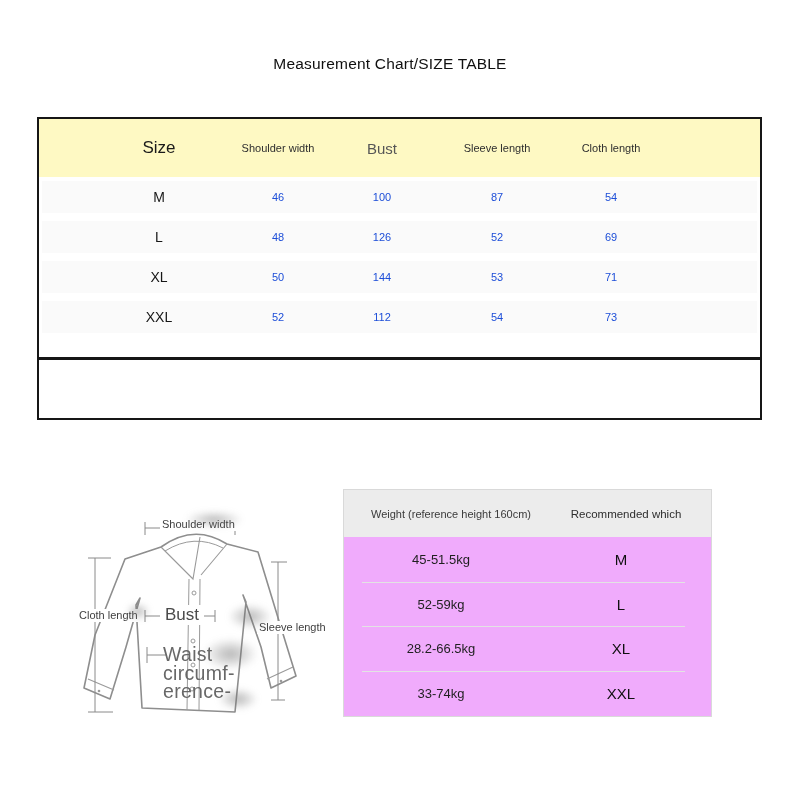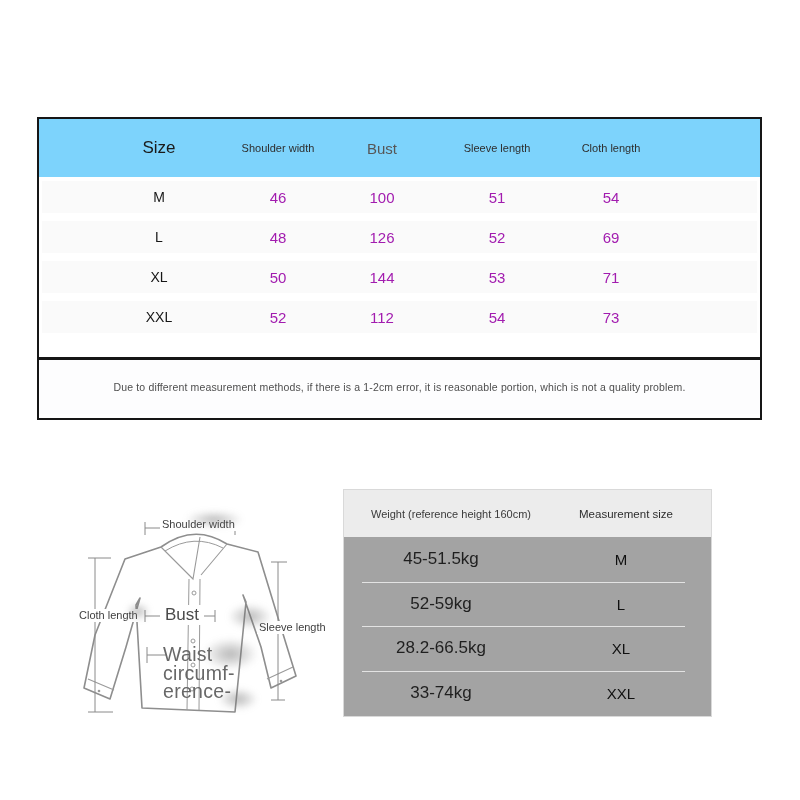--- a/index.html
+++ b/index.html
@@ -6,33 +6,33 @@
   .canvas{position:relative;width:800px;height:800px;background:#fff;overflow:hidden;
           font-family:"Liberation Sans",sans-serif;color:#1a1a1a;}
 
   
   .title{position:absolute;left:0;right:20px;top:55px;text-align:center;
          font-size:15.5px;font-weight:500;color:#101010;letter-spacing:.2px;}
 
   
   .main-table{position:absolute;left:37px;top:117px;width:725px;height:303px;
               border:2px solid #161616;background:#fff;box-sizing:border-box;}
-  .mt-header{position:relative;height:58px;background:#7dd3fc;}
+  .mt-header{position:relative;height:58px;background:#fef9c3;}
   .m-row{position:relative;height:40px;}
   .m-row::before{content:"";position:absolute;left:3px;right:3px;top:4px;bottom:4px;background:#fafafa;}
   .mt-gap{height:20px;}
   .mt-sep{height:3px;background:#161616;}
   .mt-note{height:54px;display:flex;align-items:center;justify-content:center;
            font-size:10.5px;color:#4e4e4e;background:#fdfdfe;letter-spacing:.15px;}
   .cell{position:absolute;top:50%;transform:translate(-50%,-50%);white-space:nowrap;z-index:1;}
   .col1{left:120px}.col2{left:239px}.col3{left:343px}.col4{left:458px}.col5{left:572px}
   .h-size{font-size:17px;color:#1a1a1a;}
   .h-small{font-size:11px;color:#2e2e2e;}
   .h-bust{font-size:15px;color:#565656;}
-  .val{font-size:15px;color:#a21caf;}
+  .val{font-size:11px;color:#1d4ed8;}
   .size-val{font-size:14px;color:#161616;}
 
   
   .diagram{position:absolute;inset:0;pointer-events:none;}
   .shirt-svg{position:absolute;left:55px;top:495px;z-index:1;}
   .dlabel{position:absolute;font-size:11px;color:#3f3f3f;background:#fff;
           padding:0 2px;line-height:13px;z-index:3;white-space:nowrap;}
   .lbl-shoulder{left:160px;top:518px;}
   .lbl-cloth{left:77px;top:609px;}
   .lbl-bust{left:182px;top:605px;transform:translateX(-50%);font-size:17px;color:#4a4a4a;padding:0 5px;line-height:20px;}
@@ -42,50 +42,51 @@
   .smudge{position:absolute;z-index:4;filter:blur(3px);border-radius:50%;
           background:radial-gradient(closest-side,rgba(110,110,110,.5),rgba(110,110,110,0));}
   .s1{left:185px;top:511px;width:58px;height:17px;}
   .s2{left:228px;top:604px;width:44px;height:25px;}
   .s3{left:203px;top:638px;width:55px;height:32px;}
   .s4{left:126px;top:603px;width:24px;height:17px;}
   .s5{left:218px;top:688px;width:40px;height:22px;}
 
   
   .rec-table{position:absolute;left:343px;top:489px;width:369px;height:228px;
-             border:1px solid #d9d9d9;background:#a3a3a3;box-sizing:border-box;}
+             border:1px solid #d9d9d9;background:#f0abfc;box-sizing:border-box;}
   .rt-header{position:relative;height:47px;background:#ececec;}
   .rt-row{position:relative;height:44.5px;}
   .rt-row + .rt-row::before{content:"";position:absolute;top:0;left:18px;right:26px;height:1px;background:#e3e3e3;}
   .rt-cell{position:absolute;top:50%;transform:translate(-50%,-50%);white-space:nowrap;}
   .rt-hw{left:107px;font-size:11px;color:#3a3a3a;}
   .rt-hs{left:282px;font-size:11.5px;color:#2e2e2e;}
-  .rt-w{left:97px;font-size:17px;color:#1f1f1f;}
+  .rt-w{left:97px;font-size:13px;color:#1f1f1f;}
   .rt-s{left:277px;font-size:15px;color:#101010;}
 </style>
 </head>
 <body>
 
 <div class="canvas">
 
+  <div class="title">Measurement Chart/SIZE TABLE</div>
 
   <section class="main-table">
     <div class="mt-header">
       <span class="cell col1 h-size">Size</span>
       <span class="cell col2 h-small">Shoulder width</span>
       <span class="cell col3 h-bust">Bust</span>
       <span class="cell col4 h-small">Sleeve length</span>
       <span class="cell col5 h-small">Cloth length</span>
     </div>
 
     <div class="m-row">
       <span class="cell col1 size-val">M</span>
       <span class="cell col2 val">46</span>
       <span class="cell col3 val">100</span>
-      <span class="cell col4 val">51</span>
+      <span class="cell col4 val">87</span>
       <span class="cell col5 val">54</span>
     </div>
     <div class="m-row">
       <span class="cell col1 size-val">L</span>
       <span class="cell col2 val">48</span>
       <span class="cell col3 val">126</span>
       <span class="cell col4 val">52</span>
       <span class="cell col5 val">69</span>
     </div>
     <div class="m-row">
@@ -98,21 +99,20 @@
     <div class="m-row">
       <span class="cell col1 size-val">XXL</span>
       <span class="cell col2 val">52</span>
       <span class="cell col3 val">112</span>
       <span class="cell col4 val">54</span>
       <span class="cell col5 val">73</span>
     </div>
 
     <div class="mt-gap"></div>
     <div class="mt-sep"></div>
-    <div class="mt-note">Due to different measurement methods, if there is a 1-2cm error, it is reasonable portion, which is not a quality problem.</div>
   </section>
 
   <div class="diagram">
     <svg class="shirt-svg" width="290" height="240" viewBox="0 0 290 240">
 
       <path d="M106,52 L70,64 L40,140 L29,193 L55,204 L71,152 L85,103 L81,110 L87,213
                L180,217 L191,107 L188,100 L206,152 L216,193 L241,181 L224,126 L203,57
                L172,49 Q139,28 106,52 Z" fill="#ffffff" stroke="#8e8e8e" stroke-width="1.6" stroke-linejoin="round"></path>
 
       <path d="M106,52 L138,84 L145,42 M172,49 L146,80" fill="none" stroke="#9a9a9a" stroke-width="1.1"></path>
@@ -153,21 +153,21 @@
     <div class="smudge s1"></div>
     <div class="smudge s2"></div>
     <div class="smudge s3"></div>
     <div class="smudge s4"></div>
     <div class="smudge s5"></div>
   </div>
 
   <section class="rec-table">
     <div class="rt-header">
       <span class="rt-cell rt-hw">Weight (reference height 160cm)</span>
-      <span class="rt-cell rt-hs">Measurement size</span>
+      <span class="rt-cell rt-hs">Recommended which</span>
     </div>
     <div class="rt-row">
       <span class="rt-cell rt-w">45-51.5kg</span>
       <span class="rt-cell rt-s">M</span>
     </div>
     <div class="rt-row">
       <span class="rt-cell rt-w">52-59kg</span>
       <span class="rt-cell rt-s">L</span>
     </div>
     <div class="rt-row">

